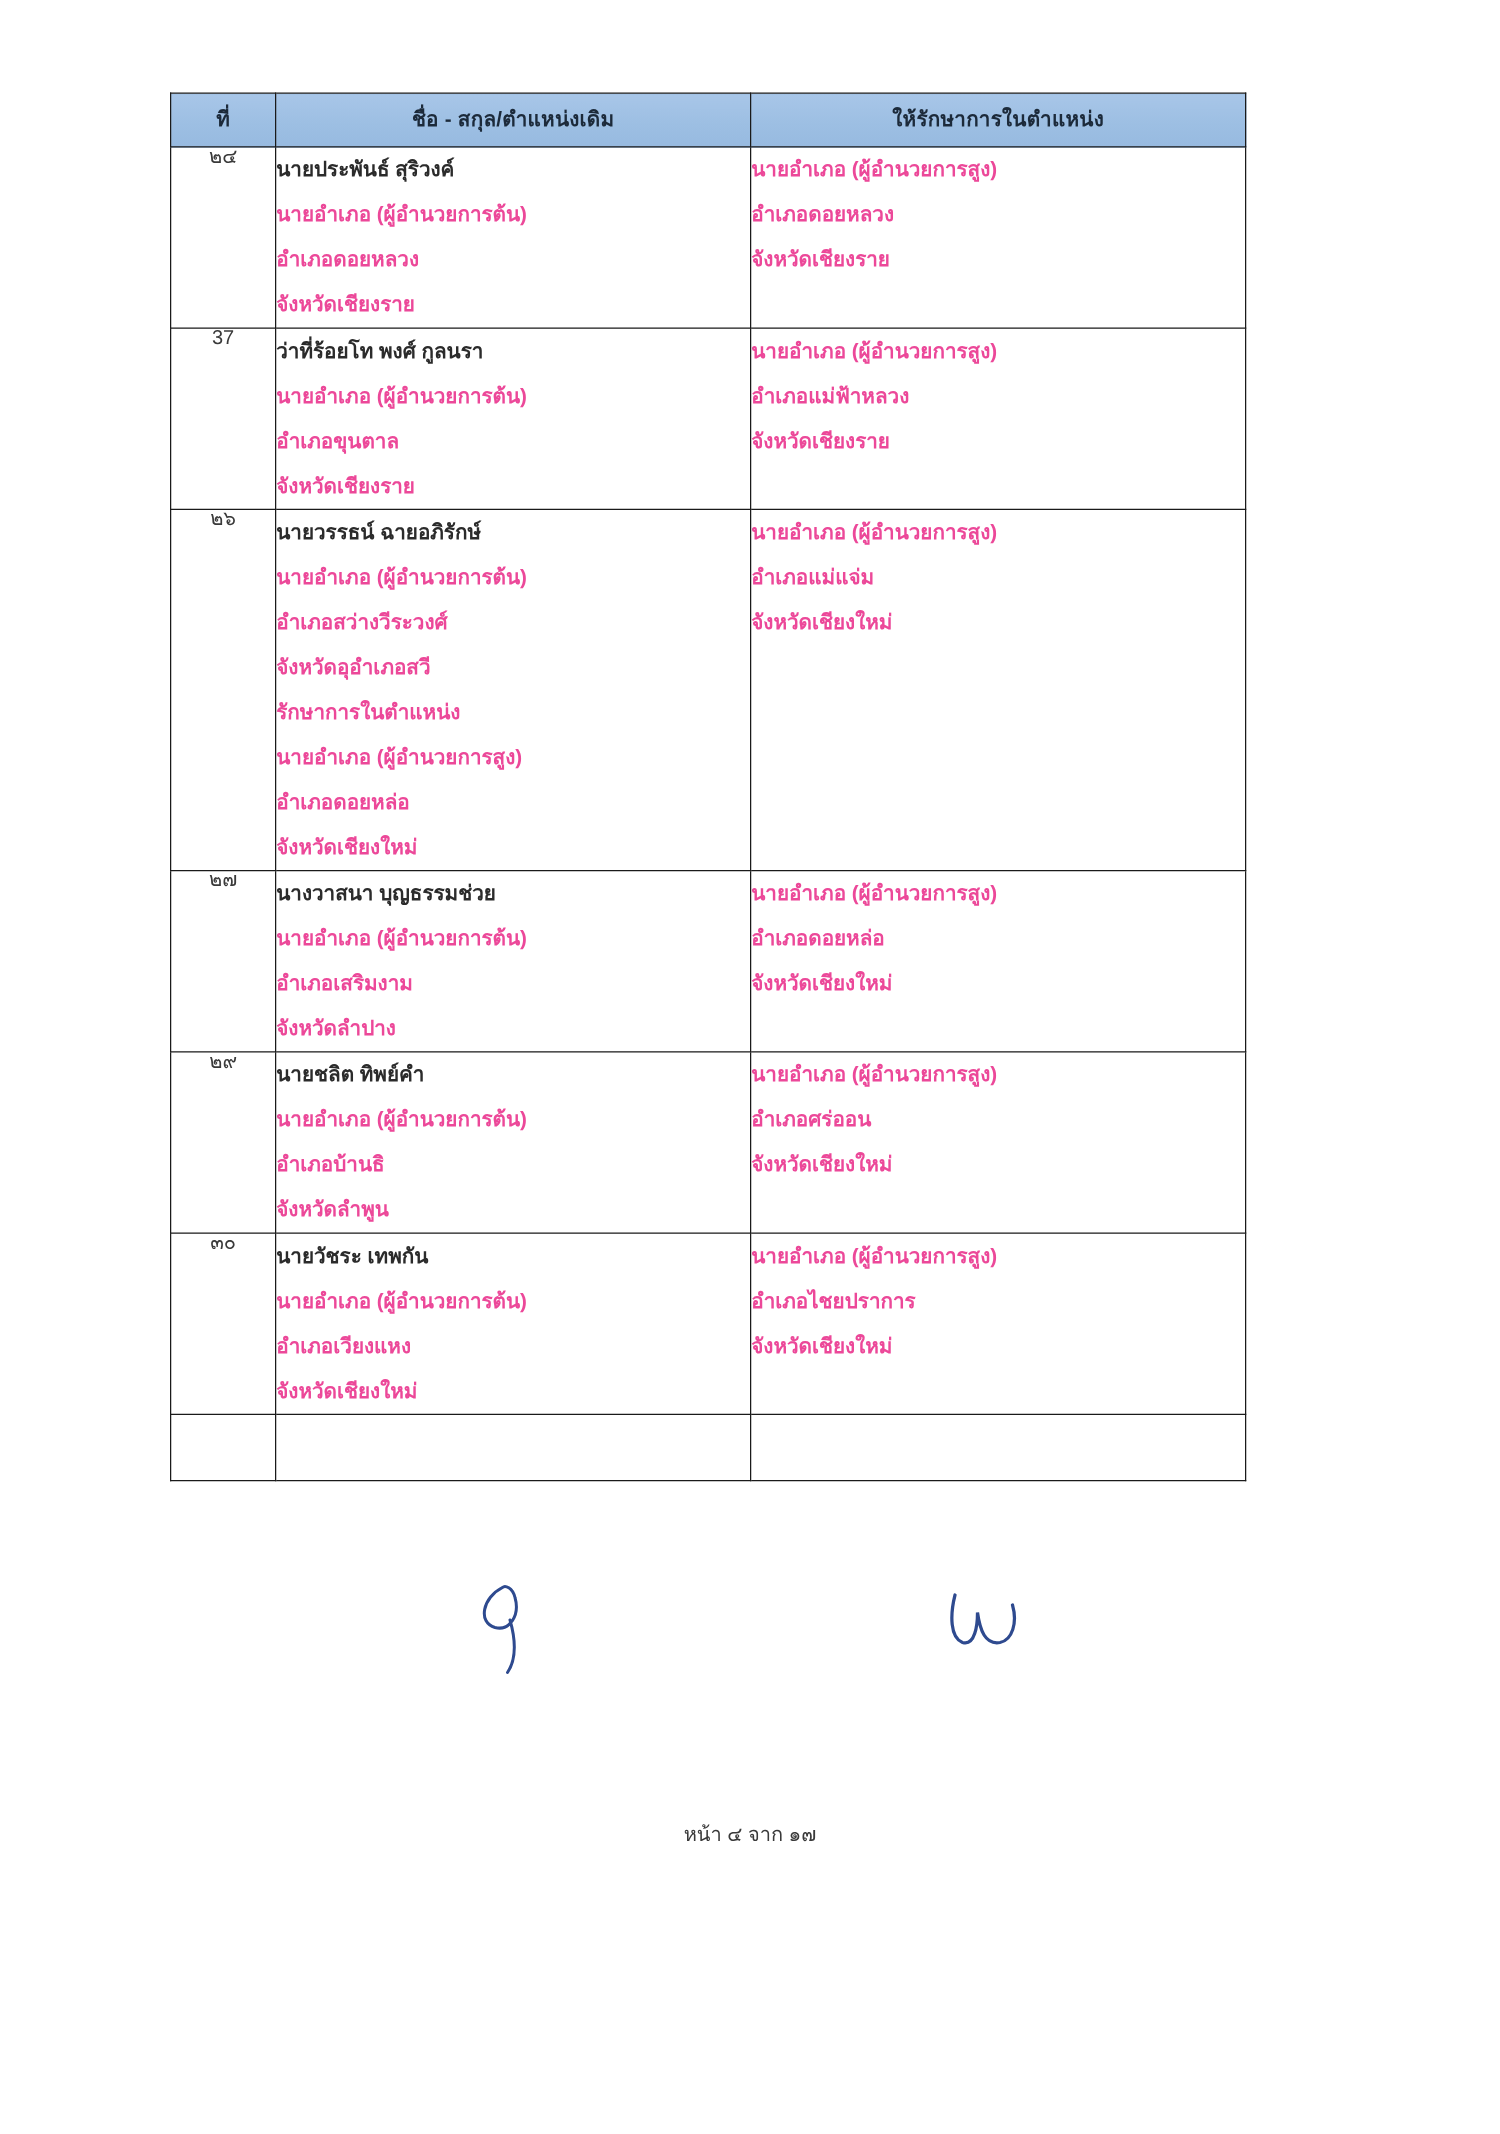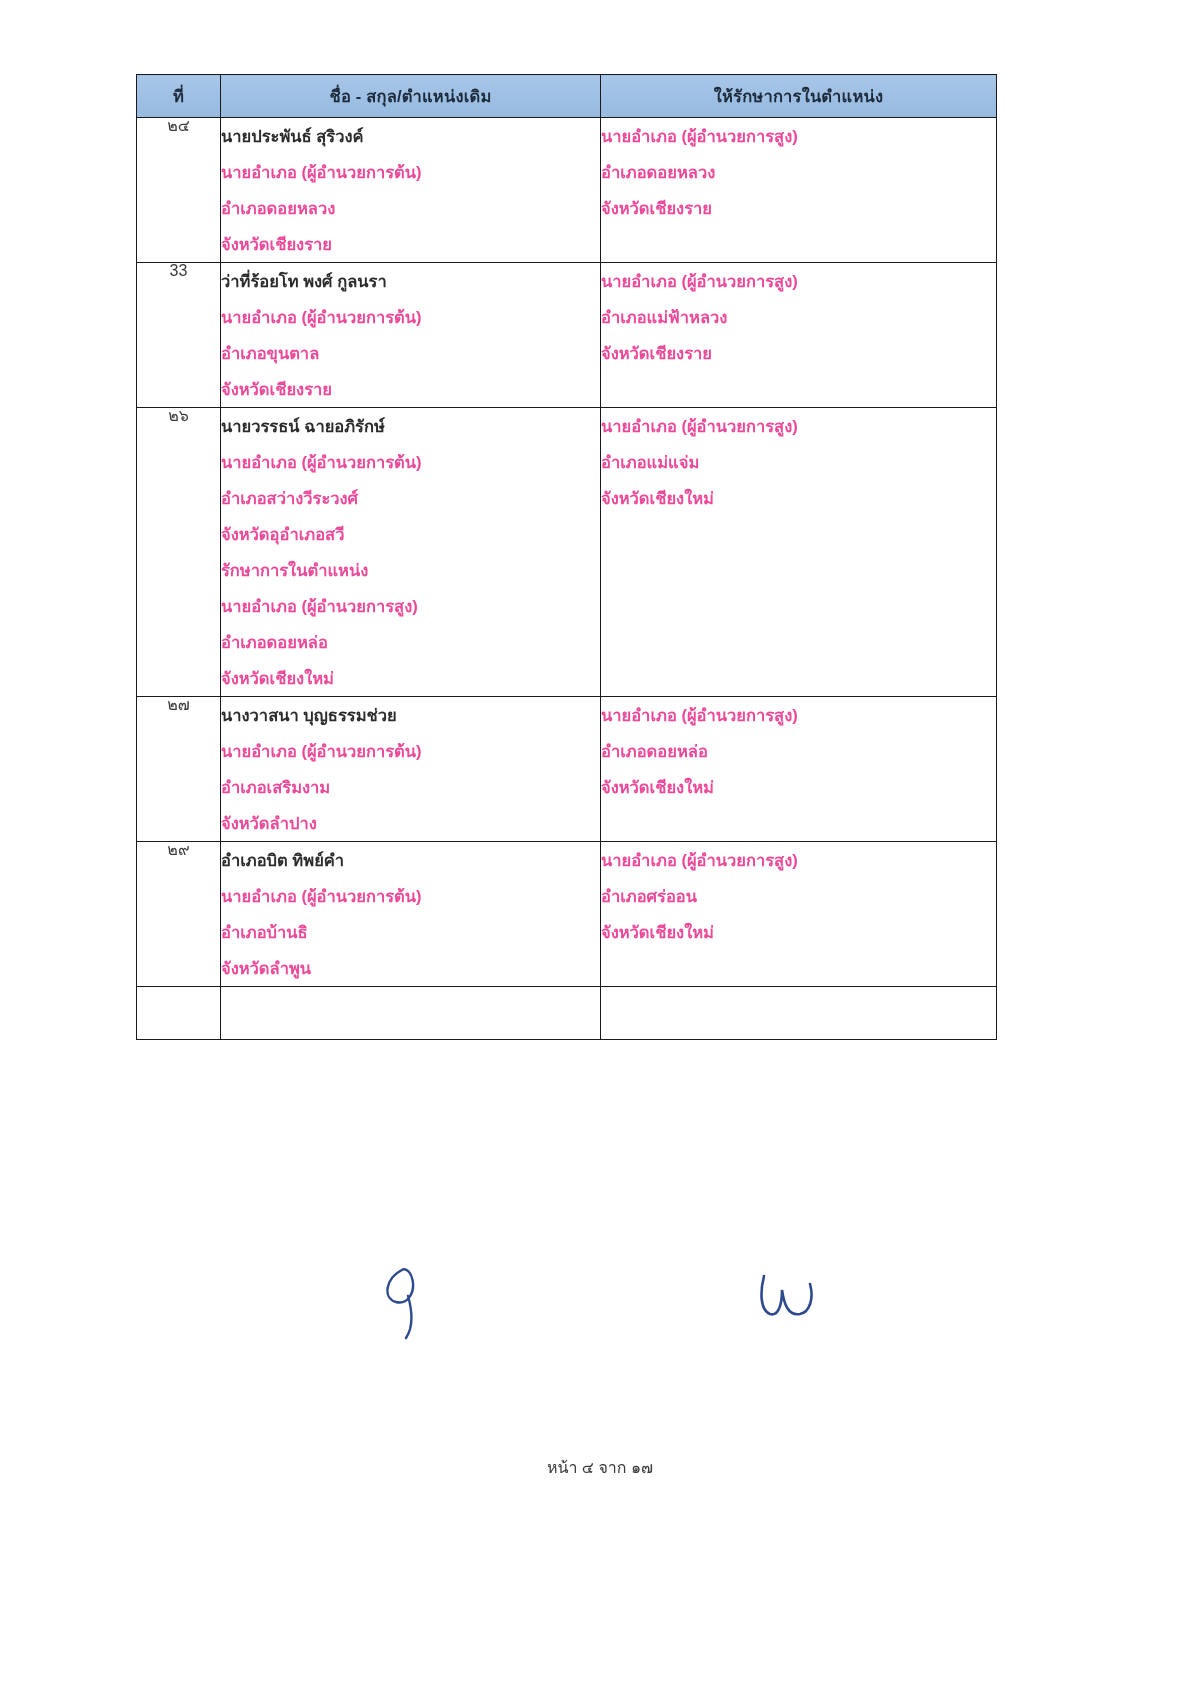--- a/index.html
+++ b/index.html
@@ -144,21 +144,21 @@
             <div class="ln">อำเภอดอยหลวง</div>
             <div class="ln">จังหวัดเชียงราย</div>
           </td>
           <td class="cell-lines">
             <div class="ln">นายอำเภอ (ผู้อำนวยการสูง)</div>
             <div class="ln">อำเภอดอยหลวง</div>
             <div class="ln">จังหวัดเชียงราย</div>
           </td>
         </tr>
         <tr>
-          <td class="cell-no">33</td>
+          <td class="cell-no">37</td>
           <td class="cell-lines">
             <div class="ln strong">ว่าที่ร้อยโท พงศ์ กูลนรา</div>
             <div class="ln">นายอำเภอ (ผู้อำนวยการต้น)</div>
             <div class="ln">อำเภอขุนตาล</div>
             <div class="ln">จังหวัดเชียงราย</div>
           </td>
           <td class="cell-lines">
             <div class="ln">นายอำเภอ (ผู้อำนวยการสูง)</div>
             <div class="ln">อำเภอแม่ฟ้าหลวง</div>
             <div class="ln">จังหวัดเชียงราย</div>
@@ -192,28 +192,42 @@
           </td>
           <td class="cell-lines">
             <div class="ln">นายอำเภอ (ผู้อำนวยการสูง)</div>
             <div class="ln">อำเภอดอยหล่อ</div>
             <div class="ln">จังหวัดเชียงใหม่</div>
           </td>
         </tr>
         <tr>
           <td class="cell-no">๒๙</td>
           <td class="cell-lines">
-            <div class="ln strong">อำเภอบิต ทิพย์คำ</div>
+            <div class="ln strong">นายชลิต ทิพย์คำ</div>
             <div class="ln">นายอำเภอ (ผู้อำนวยการต้น)</div>
             <div class="ln">อำเภอบ้านธิ</div>
             <div class="ln">จังหวัดลำพูน</div>
           </td>
           <td class="cell-lines">
             <div class="ln">นายอำเภอ (ผู้อำนวยการสูง)</div>
             <div class="ln">อำเภอศร่ออน</div>
+            <div class="ln">จังหวัดเชียงใหม่</div>
+          </td>
+        </tr>
+        <tr>
+          <td class="cell-no">๓๐</td>
+          <td class="cell-lines">
+            <div class="ln strong">นายวัชระ เทพกัน</div>
+            <div class="ln">นายอำเภอ (ผู้อำนวยการต้น)</div>
+            <div class="ln">อำเภอเวียงแหง</div>
+            <div class="ln">จังหวัดเชียงใหม่</div>
+          </td>
+          <td class="cell-lines">
+            <div class="ln">นายอำเภอ (ผู้อำนวยการสูง)</div>
+            <div class="ln">อำเภอไชยปราการ</div>
             <div class="ln">จังหวัดเชียงใหม่</div>
           </td>
         </tr>
         <tr class="tail-row">
           <td></td>
           <td></td>
           <td></td>
         </tr>
       </tbody>
   </table>

